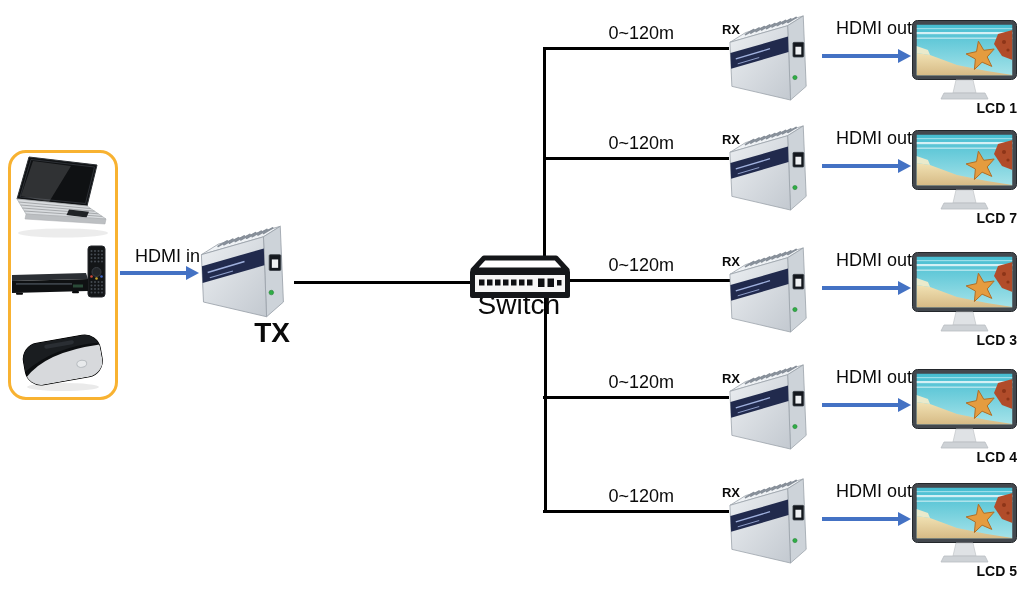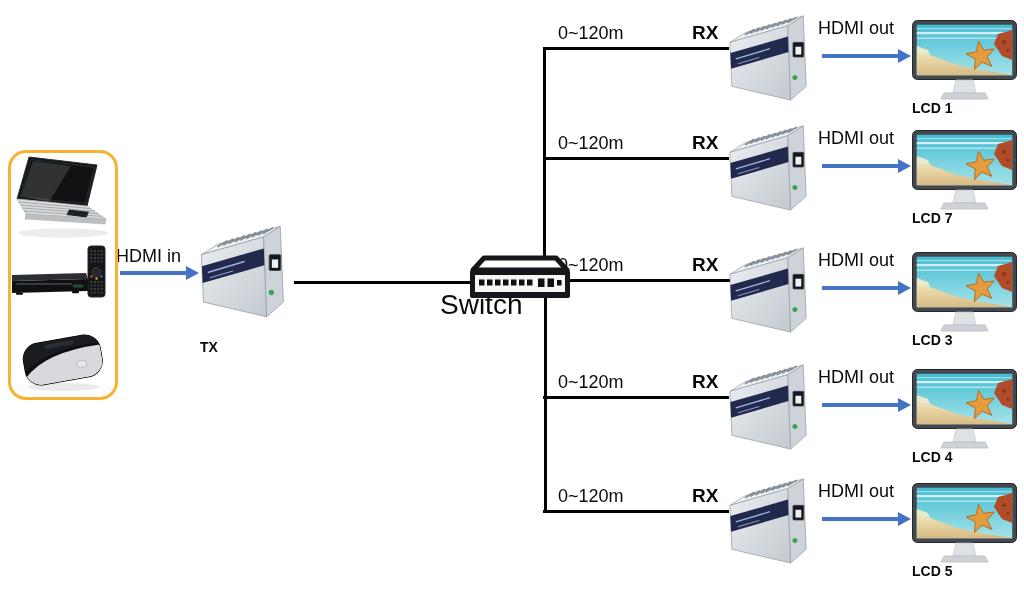--- a/index.html
+++ b/index.html
@@ -1,51 +1,51 @@
 <!DOCTYPE html>
 <html style="--arrow-blue: #4472C4; --line-black: #000000; --source-border: #F8B231; --watermark-blue: #5585D6; --watermark-pink: #F4828C;"><head>
 <meta charset="utf-8">
 <style>
   html,body{margin:0;padding:0;background:#fff;}
   .stage{position:relative;width:1024px;height:590px;background:#ffffff;overflow:hidden;
          font-family:"Liberation Sans",sans-serif;color:#000;}
-  .lbl{position:absolute;font-size:18px;text-align:left;white-space:nowrap;color:#0a0a0a;line-height:1.2;}
+  .lbl{position:absolute;font-size:18px;text-align:right;white-space:nowrap;color:#0a0a0a;line-height:1.2;}
   .bold{font-weight:bold;}
   .hline{position:absolute;height:3px;background:var(--line-black,#000);}
   .vline{position:absolute;width:3px;background:var(--line-black,#000);}
   .arrow{position:absolute;height:4px;background:var(--arrow-blue,#4472C4);}
   .arrow::after{content:"";position:absolute;right:-13px;top:-5.5px;width:0;height:0;
     border-left:13px solid var(--arrow-blue,#4472C4);
     border-top:7.5px solid transparent;border-bottom:7.5px solid transparent;}
   
   .src-box{position:absolute;left:8px;top:150px;width:110px;height:250px;box-sizing:border-box;
     border:3px solid var(--source-border,#F8B231);border-radius:18px;background:#fff;z-index:4;}
   .ic-laptop{position:absolute;left:2px;top:3px;width:102px;height:84px;}
   .ic-dvd{position:absolute;left:-1px;top:92px;width:104px;height:62px;}
   .ic-box{position:absolute;left:6px;top:172px;width:92px;height:68px;}
   
   .hdmi-in-lbl{left:116px;top:246px;width:84px;}
   .a-in{left:120px;top:271px;width:66px;z-index:5;}
   
   .dev{position:absolute;z-index:5;}
   .tx{left:197px;top:220px;width:95px;height:102px;}
-  .tx-lbl{left:200px;top:316px;width:90px;font-size:14px;margin-top:23px;}
+  .tx-lbl{left:200px;top:316px;width:90px;font-size:28px;}
   .cat5-line{left:294px;top:281px;width:186px;}
   .cat5-lbl{left:304px;top:245px;width:170px;}
   
   .trunk-top{left:543px;top:47px;height:221px;}
   .trunk-bottom{left:544px;top:296px;height:217px;}
   .switch-svg{position:absolute;left:468px;top:253px;width:104px;height:48px;z-index:6;}
   .switch-lbl{left:440px;top:288px;width:120px;font-size:28px;}
   
   .row{position:absolute;left:0;width:1024px;height:125px;}
   .branch{left:543px;top:39px;width:186px;}
   .row.direct .branch{left:569px;width:161px;}
   .dist{left:558px;top:15px;width:116px;}
-  .rxl{left:692px;top:14px;width:48px;font-size:19px;}
+  .rxl{left:692px;top:14px;width:48px;font-size:13px;}
   .rx{left:726px;top:2px;width:88px;height:95px;}
   .hout{left:818px;top:10px;width:94px;}
   .a-out{left:822px;top:46px;width:76px;}
   .mon{position:absolute;left:912px;top:12px;width:105px;height:88px;z-index:5;}
   .lcd{left:912px;top:92px;width:105px;font-size:14px;}
   
   .wm{position:absolute;left:398px;top:190px;width:250px;height:118px;z-index:30;pointer-events:none;opacity:.95;}
   .wm-swoosh{position:absolute;left:8px;top:2px;width:76px;height:62px;}
   .wm-swoosh ellipse{stroke:var(--watermark-pink,#F4828C);}
   .wm-name{position:absolute;left:16px;top:26px;font-family:"DejaVu Serif",serif;font-style:italic;

